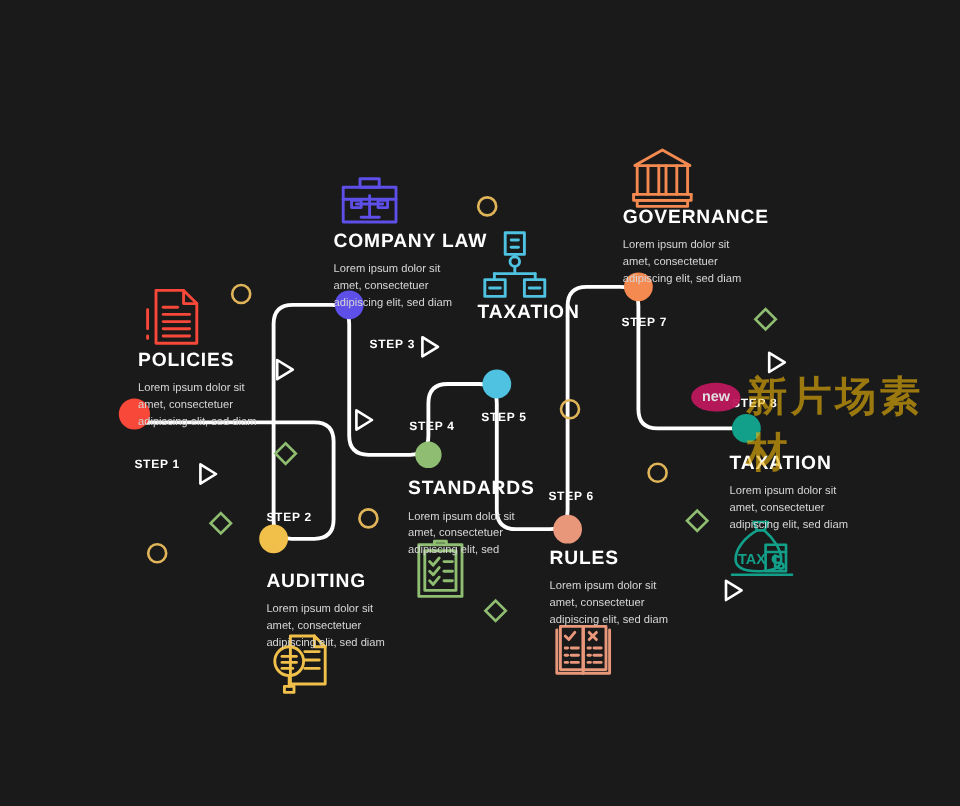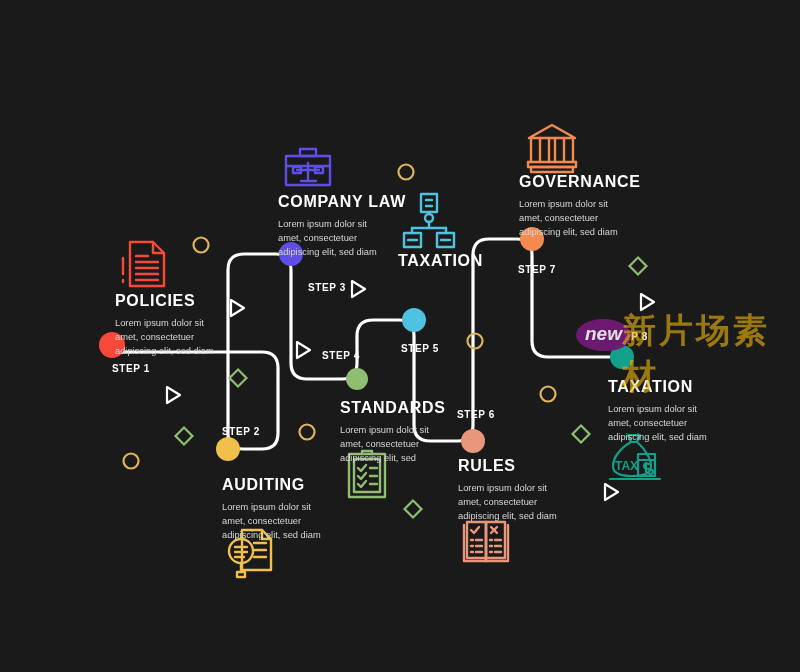--- a/index.html
+++ b/index.html
@@ -25,22 +25,22 @@
   .block-desc{
     color:#d6d6d6;font-size:9.3px;line-height:1.52;
     margin:0;width:110px;font-weight:normal;
   }
   .wm{
     position:absolute;pointer-events:none;
     color:#eab308;opacity:.62;font-weight:bold;
   }
   .wm-cn{font-size:34px;letter-spacing:3px;}
   .wm-new{
-    font-size:19px;color:#eaeaea;font-style:italic;
-    background:#701a75;border-radius:50% 50% 45% 50%;
+    font-size:12px;color:#eaeaea;
+    background:#be185d;border-radius:50% 50% 45% 50%;
     padding:4px 9px 6px 9px;opacity:.95;
   }
 </style>
 </head>
 <body>
 
 <div id="canvas">
 
   <svg class="layer">
     <path id="road" fill="none" stroke="#ffffff" stroke-width="3.2" stroke-linecap="round" stroke-linejoin="round" d="M 112 352
@@ -221,24 +221,24 @@
       <div class="step-node" style="left: 99px; top: 332px; width: 26px; height: 26px; background: rgb(248, 72, 58);"></div>
       <div class="step-node" style="left: 216px; top: 437px; width: 24px; height: 24px; background: rgb(240, 192, 74);"></div>
       <div class="step-node" style="left: 279px; top: 242px; width: 24px; height: 24px; background: rgb(93, 79, 232);"></div>
       <div class="step-node" style="left: 346px; top: 368px; width: 22px; height: 22px; background: rgb(143, 189, 113);"></div>
       <div class="step-node" style="left: 402px; top: 308px; width: 24px; height: 24px; background: rgb(78, 194, 224);"></div>
       <div class="step-node" style="left: 461px; top: 429px; width: 24px; height: 24px; background: rgb(232, 151, 122);"></div>
       <div class="step-node" style="left: 520px; top: 227px; width: 24px; height: 24px; background: rgb(245, 138, 81);"></div>
       <div class="step-node" style="left: 610px; top: 345px; width: 24px; height: 24px; background: rgb(18, 160, 138);"></div>
     </div>
   <div id="labels">
-      <div class="step-label" style="left: 112px; top: 363px;">STEP 1</div>
+      <div class="step-label" style="left: 112px; top: 382px;">STEP 1</div>
       <div class="step-label" style="left: 222px; top: 426px;">STEP 2</div>
       <div class="step-label" style="left: 276px; top: 282px; margin-left: 32px;">STEP 3</div>
-      <div class="step-label" style="left: 322px; top: 350px;">STEP 4</div>
+      <div class="step-label" style="left: 341px; top: 350px;">STEP 4</div>
       <div class="step-label" style="left: 401px; top: 343px;">STEP 5</div>
       <div class="step-label" style="left: 457px; top: 409px;">STEP 6</div>
       <div class="step-label" style="left: 518px; top: 264px;">STEP 7</div>
       <div class="step-label" style="left: 610px; top: 331px;">STEP 8</div>
     </div>
   <div id="blocks">
       <div class="block" style="left: 115px; top: 292px;">
         <div class="block-title">POLICIES</div>
         <div class="block-desc">Lorem ipsum dolor sit amet, consectetuer adipiscing elit, sed diam</div>
       </div>

